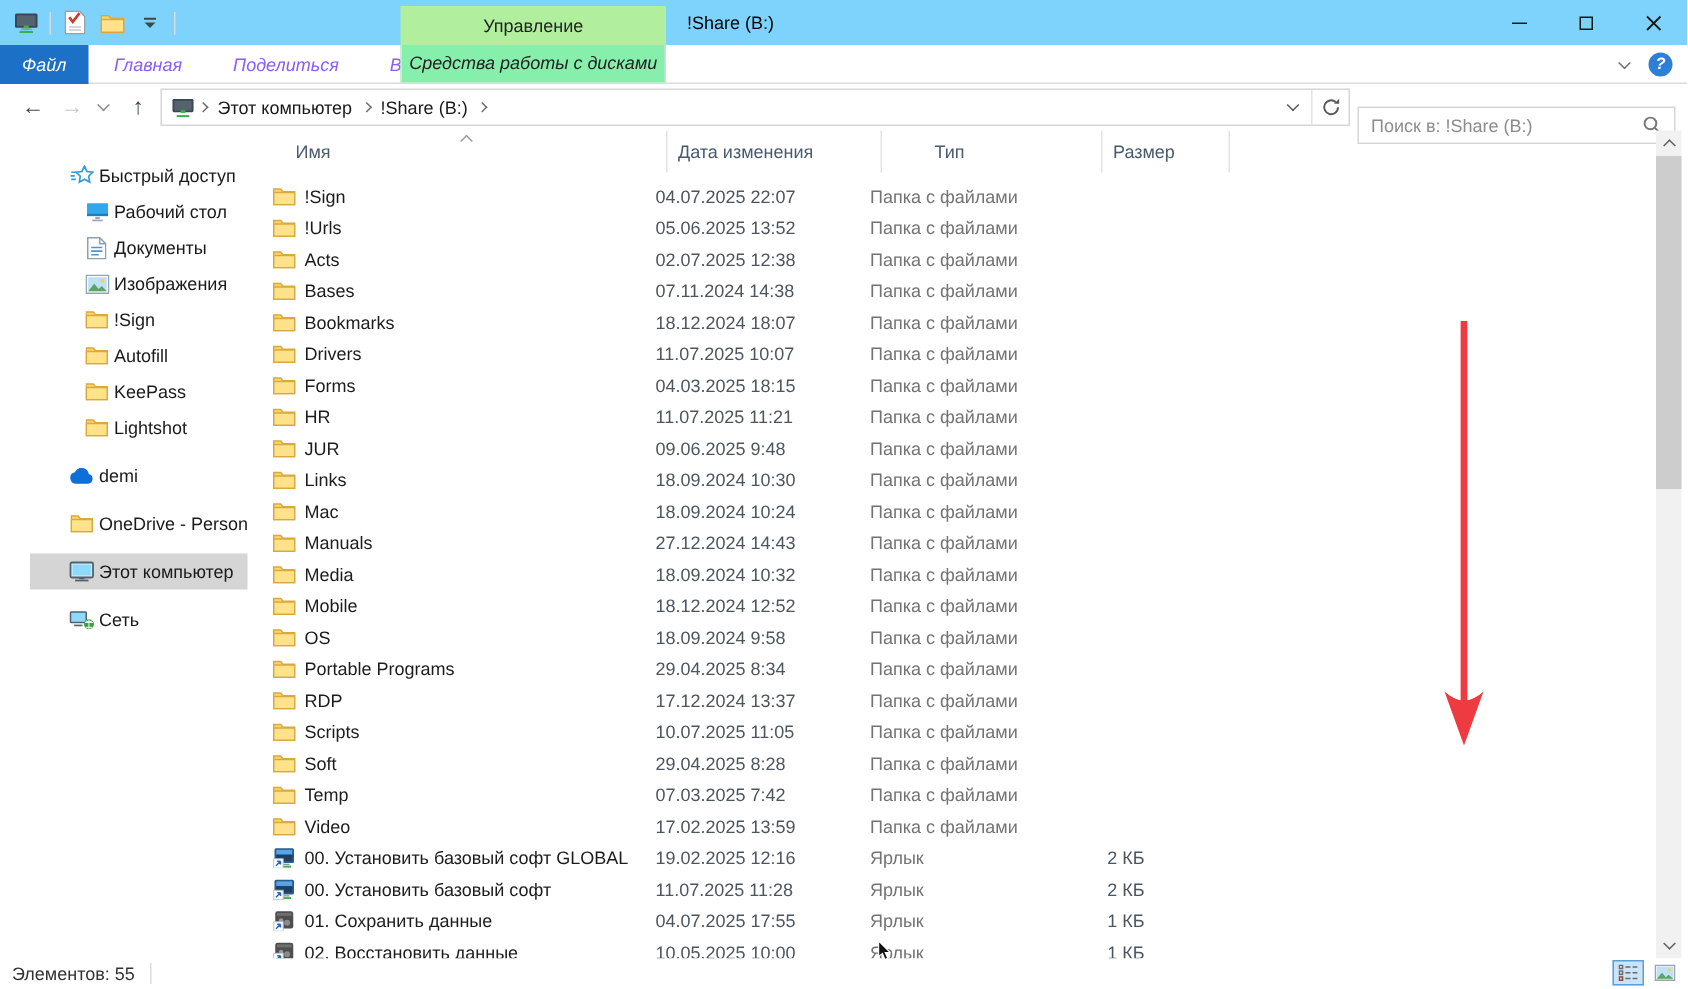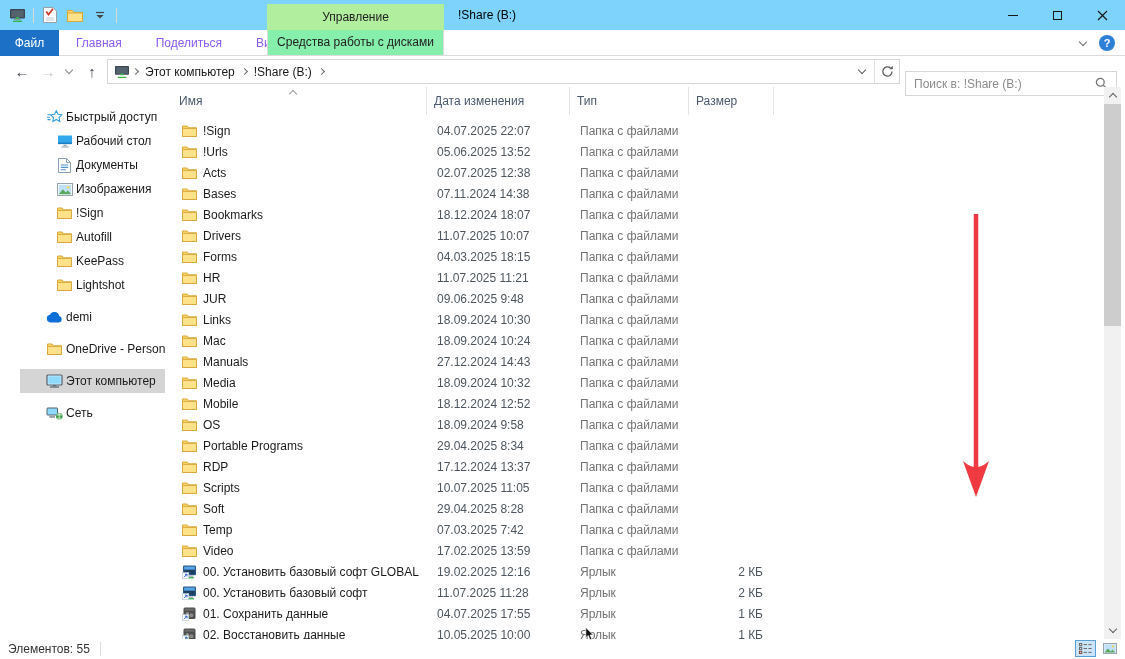--- a/index.html
+++ b/index.html
@@ -16,21 +16,21 @@
   .ctx-tab {
     position:absolute; left:267px; top:4px; width:177px; height:26px;
     background:#b1ef9e; color:#222; text-align:center; line-height:26px; font-size:12px;
   }
   .win-title { position:absolute; left:458px; top:0; height:30px; line-height:30px; color:#000; white-space:nowrap; }
   .win-controls { position:absolute; right:0; top:0; height:30px; display:flex; }
   .wbtn { width:45px; height:30px; display:flex; align-items:center; justify-content:center; }
   .min-glyph { width:10px; height:0; border-top:1px solid #181818; display:block; }
   .max-glyph { width:9px; height:9px; border:1px solid #181818; display:block; }
   
-  .tabrow { position:absolute; left:0; top:30px; right:0; height:26px; background:#fff; border-bottom:1px solid #dcdcdc; display:flex; }
+  .tabrow { position:absolute; left:0; top:30px; right:0; height:26px; background:#fff; border-bottom:1px solid #dcdcdc; display:flex;font-style:italic; }
   .file-tab { width:59px; height:26px; background:#1c70c5; color:#fff; text-align:center; line-height:26px; }
   .tab { padding:0 17px; line-height:26px; color:#8b5cf6; }
   .ctx-ribbon-tab {
     position:absolute; left:267px; top:0; width:177px; height:25px; line-height:25px; text-align:center;
     background:#86efac; border-left:1px solid #dcdcdc; border-right:1px solid #dcdcdc; color:#222;
   }
   .ribbon-right { position:absolute; right:10px; top:0; height:26px; display:flex; align-items:center; gap:13px; }
   .chev-dn { width:6px; height:6px; border-right:1.4px solid #707070; border-bottom:1.4px solid #707070; transform:rotate(45deg); margin-top:-3px; }
   .help-badge { width:16px; height:16px; border-radius:50%; background:#2e7fd6; color:#fff; font-weight:bold; font-size:11px; text-align:center; line-height:16px; }
   
@@ -50,21 +50,21 @@
   .sidebar { position:absolute; left:0; top:87px; width:165px; bottom:20px; padding-top:18px; overflow:hidden;padding-left:20px; }
   .side-item { position:relative; height:24px; }
   .side-item.gap { margin-top:8px; }
   .side-item.selected::before { content:""; position:absolute; left:0; top:0; width:158px; height:24px; background:#d5d5d5; }
   .sicon { position:absolute; left:26px; top:4px; width:17px; height:16px; display:flex; align-items:center; justify-content:center; }
   .slabel { position:absolute; left:46px; top:0; line-height:24px; white-space:nowrap; }
   .side-item.lvl1 .sicon { left:36px; }
   .side-item.lvl1 .slabel { left:56px; }
   .pin { position:absolute; left:145px; top:6px; }
   
-  .lheader { position:absolute; left:162px; top:87px; height:28px; display:flex; color:#4a5a6e; }
+  .lheader { position:absolute; left:180px; top:87px; height:28px; display:flex; color:#4a5a6e; }
   .hcell { border-right:1px solid #e4e4e4; line-height:28px; padding-left:7px; position:relative; white-space:nowrap; }
   .hcell.first { padding-left:17px; }
   .sort-ind { position:absolute; left:128px; top:4px; width:6px; height:6px; border-left:1.4px solid #9b9b9b; border-top:1.4px solid #9b9b9b; transform:rotate(45deg); }
   .rows { position:absolute; left:165px; top:120px; width:612px; height:519px; overflow:hidden; }
   .frow { height:21px; display:flex; align-items:center; }
   .c-name { width:265px; padding-left:17px; display:flex; align-items:center; gap:6px; color:#1c1c1c; white-space:nowrap; overflow:hidden; }
   .c-date { width:143px; padding-left:7px; color:#4d565e; }
   .c-type { width:119px; padding-left:7px; color:#737373; }
   .c-size { width:85px; padding-right:14px; text-align:right; color:#4d565e; }
   .ficon { flex:0 0 auto; display:flex; }
@@ -334,21 +334,21 @@
           <path d="M10.6 8h5.4M13.3 6v6.4M11.2 7a6 6 0 0 0 4.2 0M11.2 11.4a6 6 0 0 1 4.2 0" stroke="#e8f5e9" stroke-width="0.7" fill="none"></path>
         </svg>
       </span>
       <span class="slabel">Сеть</span>
     </div>
   </div>
 
 <div class="lheader" id="lheader">
     <div class="hcell first" style="width: 265px;"><span>Имя</span><span class="sort-ind"></span></div>
     <div class="hcell" style="width: 143px;"><span>Дата изменения</span></div>
-    <div class="hcell" style="width: 119px;"><span>Тип</span></div>
+    <div class="hcell" style="width: 119px; margin-left: 28px;"><span>Тип</span></div>
     <div class="hcell" style="width: 85px;"><span>Размер</span></div>
   </div>
 <div class="rows" id="rows">
     <div class="frow">
       <div class="c-name">
         <span class="ficon">
           <svg width="15" height="12" viewBox="0 0 15 12">
             <path d="M.5 1h4.7l1.4 1.8h8V11.5H.5z" fill="#ffd664" stroke="#d9a940"></path>
             <path d="M.5 3.4h14v8.1H.5z" fill="#ffe28a" stroke="#d9a940"></path>
           </svg>

